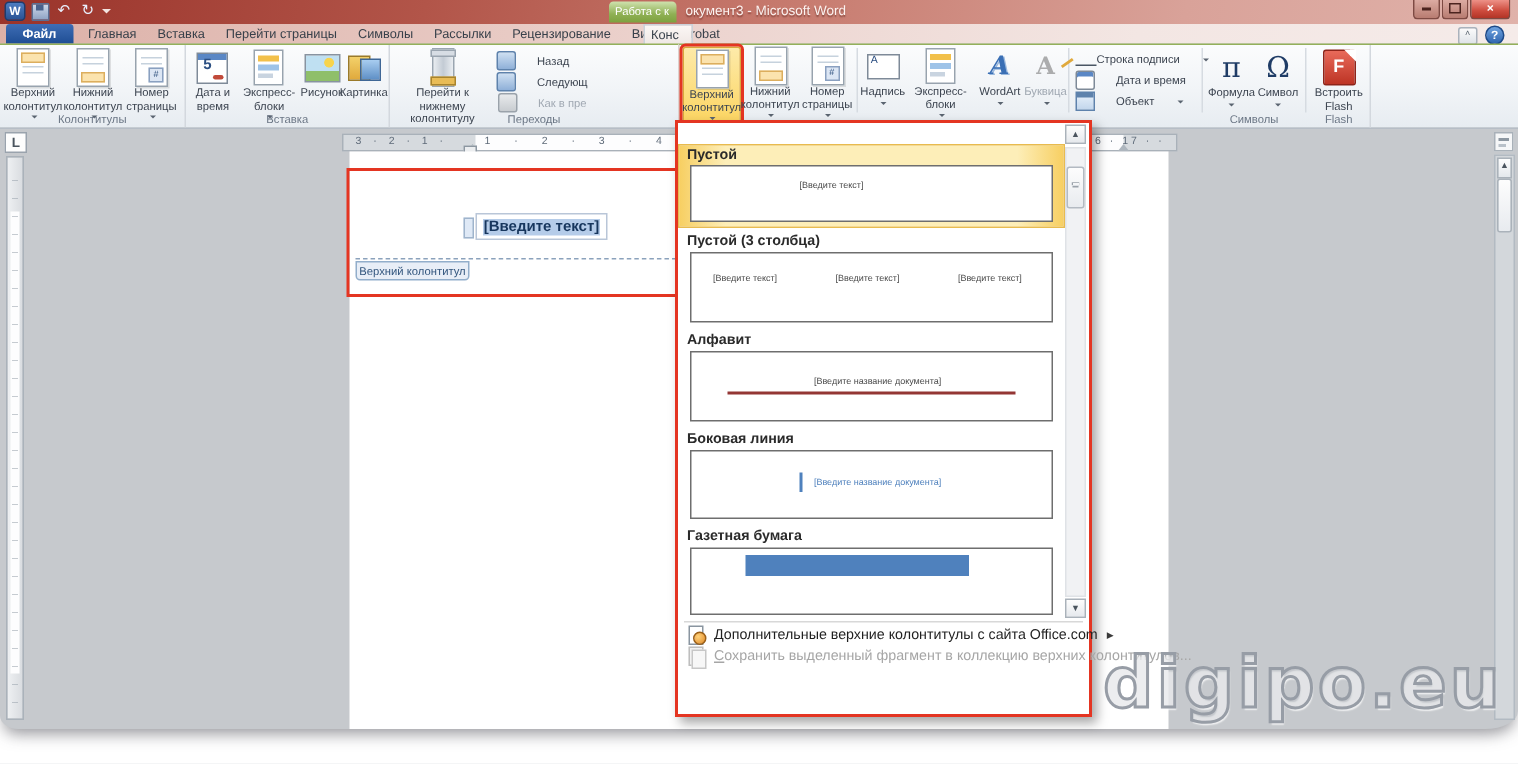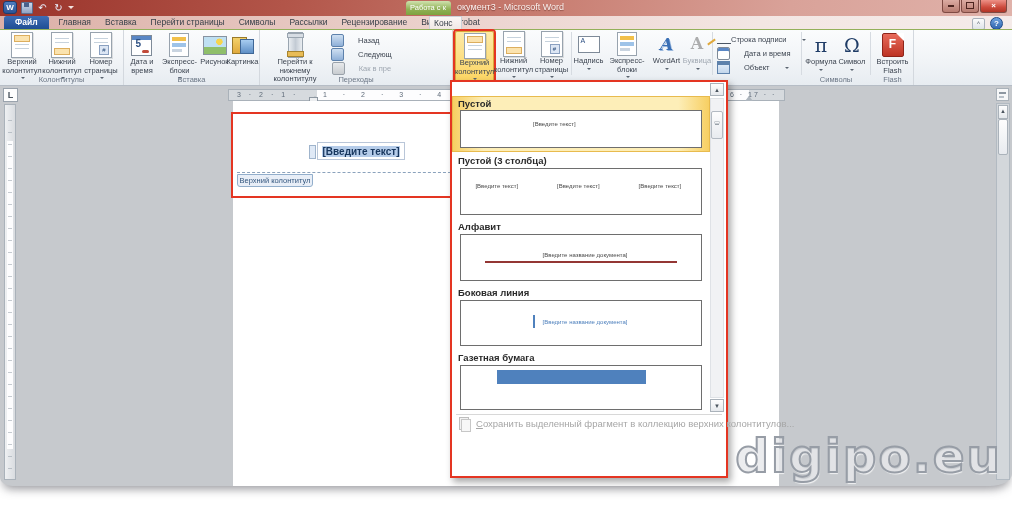--- a/index.html
+++ b/index.html
@@ -529,20 +529,28 @@
 
     <span class="gal-label" style="top:270px;">Газетная бумага</span>
     <div class="gal-prev" style="top:283px;height:45px;">
       <span class="news-bar"></span>
     </div>
 
     <div class="dd-down">▼</div>
     <div class="dd-sep"></div>
 
     <div class="menu">
+      <div class="mi">
+        <span class="mic web">
+            <span class="pg"></span>
+            <span class="dot"></span>
+          </span>
+        <span class="lbl">Дополнительные верхние колонтитулы с сайта Office.com</span>
+        <span class="arrow">▶</span>
+      </div>
       <div class="mi disabled">
         <span class="mic save">
             <span class="pg"></span>
           </span>
         <span class="lbl">Сохранить выделенный фрагмент в коллекцию верхних колонтитулов...</span>
       </div>
     </div>
   </div>
 
   <div class="watermark">digipo.eu</div>

